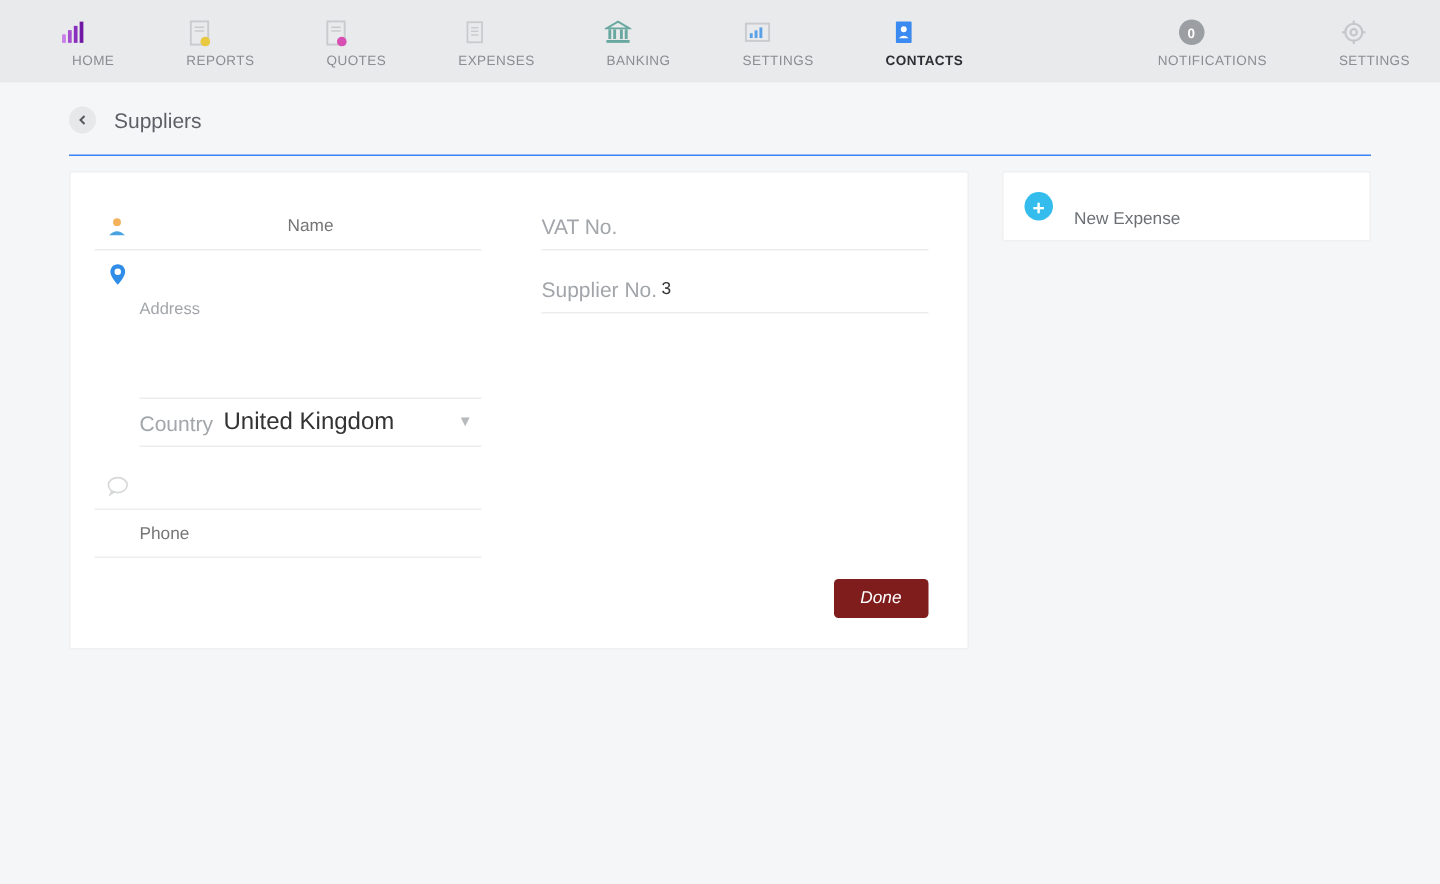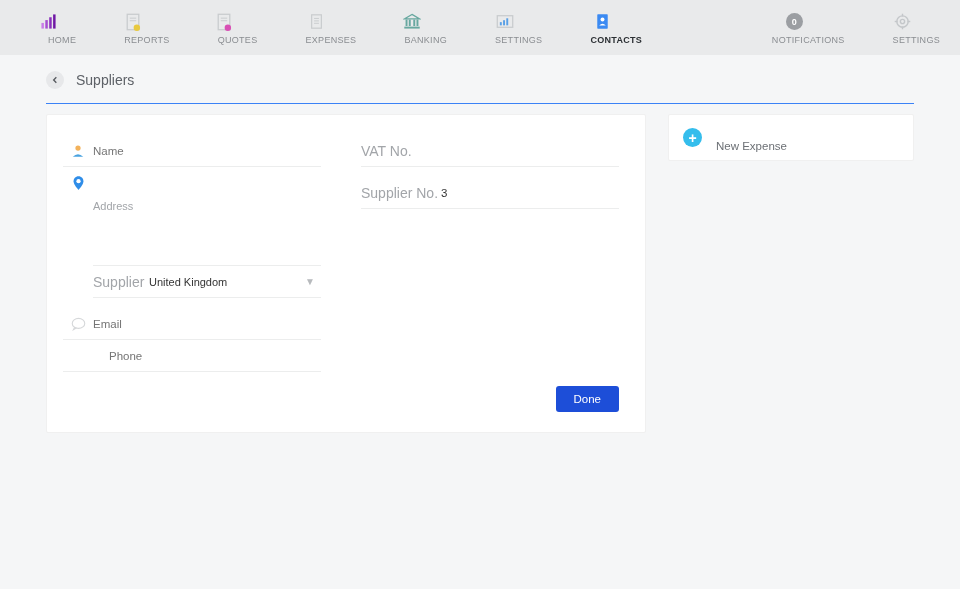--- a/index.html
+++ b/index.html
@@ -131,21 +131,21 @@
     .select-row {
       display: flex;
       align-items: center;
       border-bottom: 1px solid #eceded;
       min-height: 32px;
       padding: 4px 0;
       position: relative;
     }
     .select-value {
       flex: 1;
-      font-size: 11px;
+      font-size: 16px;
       color: #333;
     }
     .chevron-down {
       color: #b7babd;
       font-size: 10px;
       margin-right: 6px;
     }
     .address-block {
       border-bottom: 1px solid #eceded;
     }
@@ -157,27 +157,28 @@
       font-size: 11.5px;
       background: transparent;
       resize: none;
     }
     .done-row {
       position: absolute;
       bottom: 20px;
       right: 26px;
     }
     .done-btn {
-      background: #1d4ed8;
+      background: #7f1d1d;
       color: #fff;
       border: none;
       border-radius: 3px;
       padding: 7px 18px;
       font-size: 11.5px;
       cursor: pointer;
+      font-style: italic;
     }
     .side-card {
       width: 246px;
       height: 47px;
       display: flex;
       align-items: center;
       padding: 0 14px;
       cursor: pointer;
     }
     .plus-icon {
@@ -321,58 +322,57 @@
   <div class="main-area">
     <div class="card form-card">
       <div class="col">
         <div class="field-row">
           <div class="icon-col">
             <svg width="14" height="14" viewBox="0 0 24 24">
                 <circle cx="12" cy="7" r="4.5" fill="#f3b25b"></circle>
                 <path d="M 3 22 Q 12 13 21 22" fill="#4aa3e0"></path>
               </svg>
           </div>
-          <input class="field-input" style="color: rgb(162, 165, 169);" placeholder="Name">
+          <input class="field-input" style="color: rgb(162, 165, 169); text-align: center;" placeholder="Name">
         </div>
 
         <div style="display:flex;">
           <div class="icon-col" style="padding-top:8px;">
             <svg width="13" height="16" viewBox="0 0 20 26">
                 <path d="M 10 2 C 5 2 2 6 2 10 C 2 16 10 24 10 24 C 10 24 18 16 18 10 C 18 6 15 2 10 2 Z" fill="#2f8de8"></path>
                 <circle cx="10" cy="10" r="3.5" fill="#fff"></circle>
               </svg>
           </div>
           <div style="flex:1;">
             <div class="address-block">
               <div style="font-size:11px;color:#a2a5a9;padding:8px 0 2px 0;margin-top:25px;">Address</div>
               <textarea class="address-input" style=""></textarea>
             </div>
             <div class="select-row">
-              <div class="field-label">Supplier</div>
+              <div class="field-label">Country</div>
               <div class="select-value">United Kingdom</div>
               <div class="chevron-down">▼</div>
             </div>
           </div>
         </div>
 
         <div class="spacer-row"></div>
 
         <div class="field-row">
           <div class="icon-col">
             <svg width="15" height="14" viewBox="0 0 24 22">
                 <ellipse cx="12" cy="10" rx="10" ry="8" fill="none" stroke="#d6d8da" stroke-width="1.8"></ellipse>
                 <path d="M 6 16 L 4 20 L 9 17" fill="none" stroke="#d6d8da" stroke-width="1.8"></path>
               </svg>
           </div>
-          <input class="field-input" style="color: rgb(162, 165, 169);" placeholder="Email">
         </div>
 
         <div class="field-row">
           <div class="icon-col"></div>
-          <input class="field-input" style="color: rgb(162, 165, 169); margin-left: 16px;" placeholder="Phone">
+          <input class="field-input" style="color: rgb(162, 165, 169);" placeholder="Phone">
         </div>
       </div>
 
       <div class="col">
         <div class="field-row">
           <div class="field-label field-label-wide">VAT No.</div>
           <input class="field-input" style="">
         </div>
         <div class="spacer-row"></div>
         <div class="field-row">

